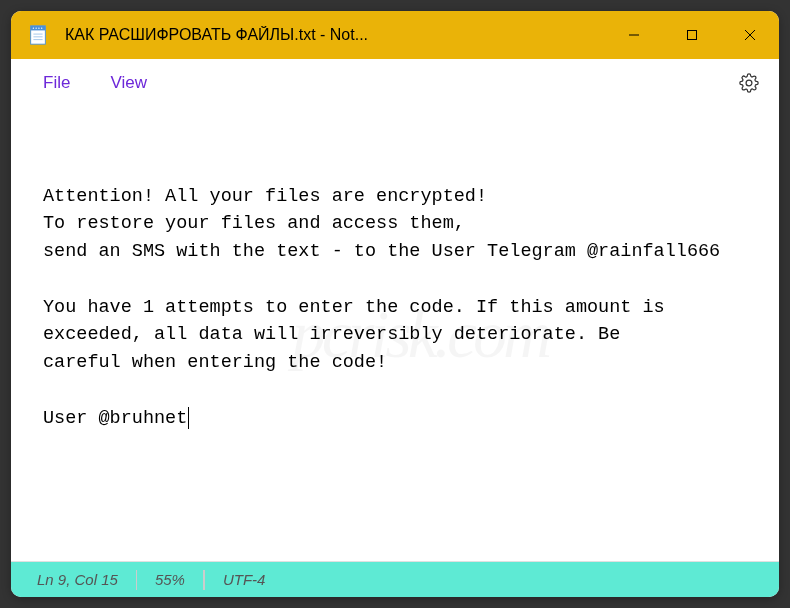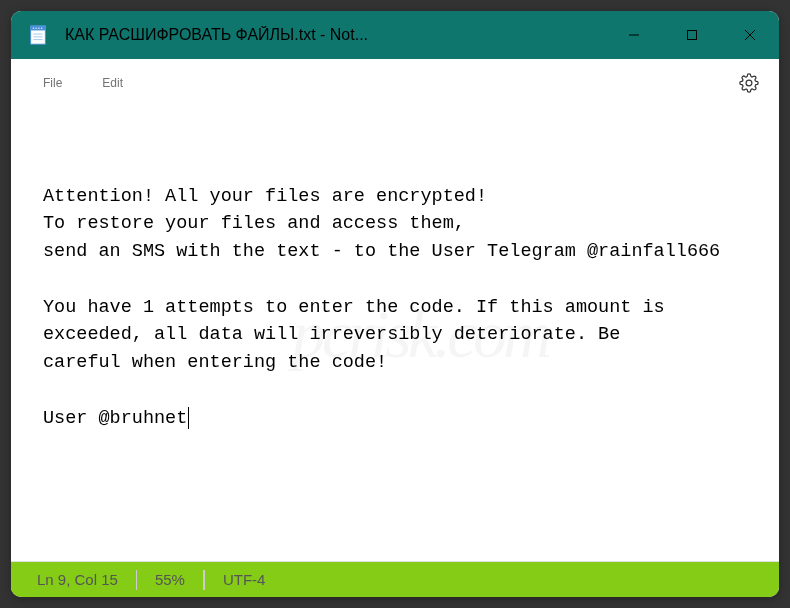--- a/index.html
+++ b/index.html
@@ -20,21 +20,21 @@
       display: flex;
       flex-direction: column;
       overflow: hidden;
       box-shadow: 0 2px 10px rgba(0,0,0,0.3);
     }
     .titlebar {
       height: 48px;
       display: flex;
       align-items: center;
       padding-left: 16px;
-      background: #0f766e;
+      background: #eab308;
     }
     .app-icon {
       width: 22px;
       height: 22px;
       margin-right: 16px;
       flex-shrink: 0;
     }
     .title-text {
       font-size: 16px;
       color: #000;
@@ -59,22 +59,22 @@
     }
     .menubar {
       height: 48px;
       display: flex;
       align-items: center;
       padding: 0 12px;
       background: #fff;
     }
     .menu-item {
       padding: 8px 20px;
-      font-size: 12px;
-      color: #737373;
+      font-size: 17px;
+      color: #6d28d9;
       cursor: pointer;
       border-radius: 4px;
       text-align: right;
     }
     .menu-spacer { flex: 1; }
     .settings-btn {
       padding: 8px;
       cursor: pointer;
       border-radius: 4px;
       display: flex;
@@ -98,25 +98,26 @@
       width: 1px;
       height: 22px;
       background: #000;
       vertical-align: text-bottom;
       margin-left: 1px;
     }
     .statusbar {
       height: 36px;
       display: flex;
       align-items: center;
-      background: #84cc16;
+      background: #5eead4;
       border-top: 1px solid #e0e0e0;
       font-size: 15px;
       color: #555;
       padding: 0 8px;
+      font-style: italic;
     }
     .status-item {
       padding: 0 18px;
       height: 24px;
       display: flex;
       align-items: center;
     }
     .status-divider {
       width: 1px;
       height: 20px;
@@ -172,21 +173,21 @@
         <svg width="12" height="12" viewBox="0 0 12 12">
             <line x1="1" y1="1" x2="11" y2="11" stroke="currentColor" stroke-width="1"></line>
             <line x1="11" y1="1" x2="1" y2="11" stroke="currentColor" stroke-width="1"></line>
           </svg>
       </div>
     </div>
   </div>
 
   <div class="menubar">
     <div class="menu-item">File</div>
-    <div class="menu-item">Edit</div>
+    <div class="menu-item">View</div>
     <div class="menu-spacer"></div>
     <div class="settings-btn">
       <svg width="20" height="20" viewBox="0 0 24 24">
         <path fill="none" stroke="#333" stroke-width="1.5" d="M12 15.5A3.5 3.5 0 1 0 12 8.5a3.5 3.5 0 0 0 0 7z"></path>
         <path fill="none" stroke="#333" stroke-width="1.5" d="M19.4 15a1.65 1.65 0 0 0 .33 1.82l.06.06a2 2 0 1 1-2.83 2.83l-.06-.06a1.65 1.65 0 0 0-1.82-.33 1.65 1.65 0 0 0-1 1.51V21a2 2 0 0 1-4 0v-.09A1.65 1.65 0 0 0 9 19.4a1.65 1.65 0 0 0-1.82.33l-.06.06a2 2 0 1 1-2.83-2.83l.06-.06a1.65 1.65 0 0 0 .33-1.82 1.65 1.65 0 0 0-1.51-1H3a2 2 0 0 1 0-4h.09A1.65 1.65 0 0 0 4.6 9a1.65 1.65 0 0 0-.33-1.82l-.06-.06a2 2 0 1 1 2.83-2.83l.06.06a1.65 1.65 0 0 0 1.82.33H9a1.65 1.65 0 0 0 1-1.51V3a2 2 0 0 1 4 0v.09a1.65 1.65 0 0 0 1 1.51 1.65 1.65 0 0 0 1.82-.33l.06-.06a2 2 0 1 1 2.83 2.83l-.06.06a1.65 1.65 0 0 0-.33 1.82V9c.3.62.88 1.03 1.51 1.03H21a2 2 0 0 1 0 4h-.09a1.65 1.65 0 0 0-1.51 1z"></path>
       </svg>
     </div>
   </div>
 
   <div class="content">

